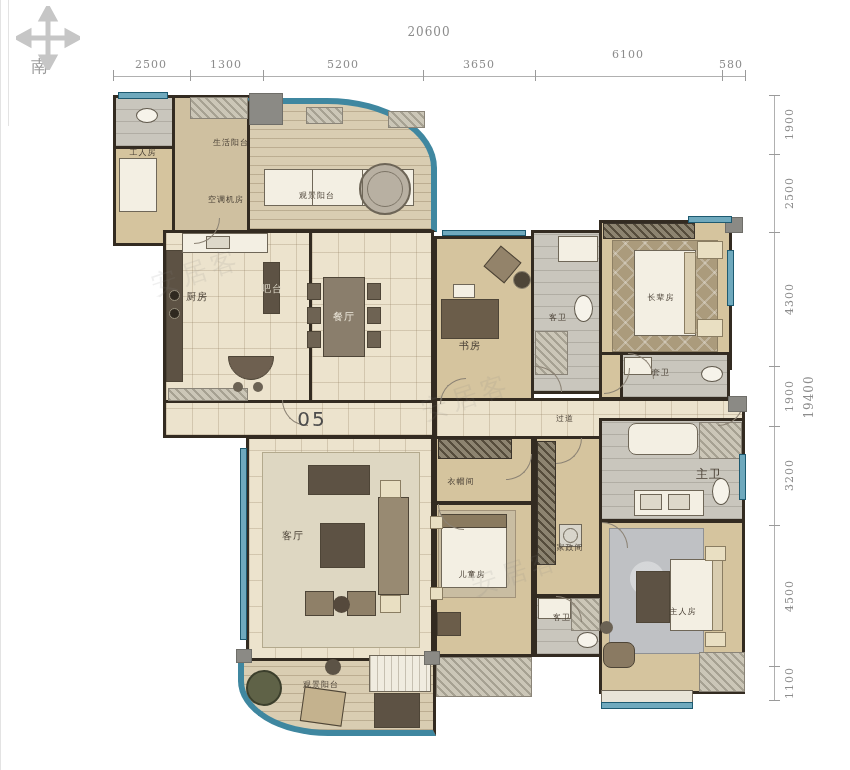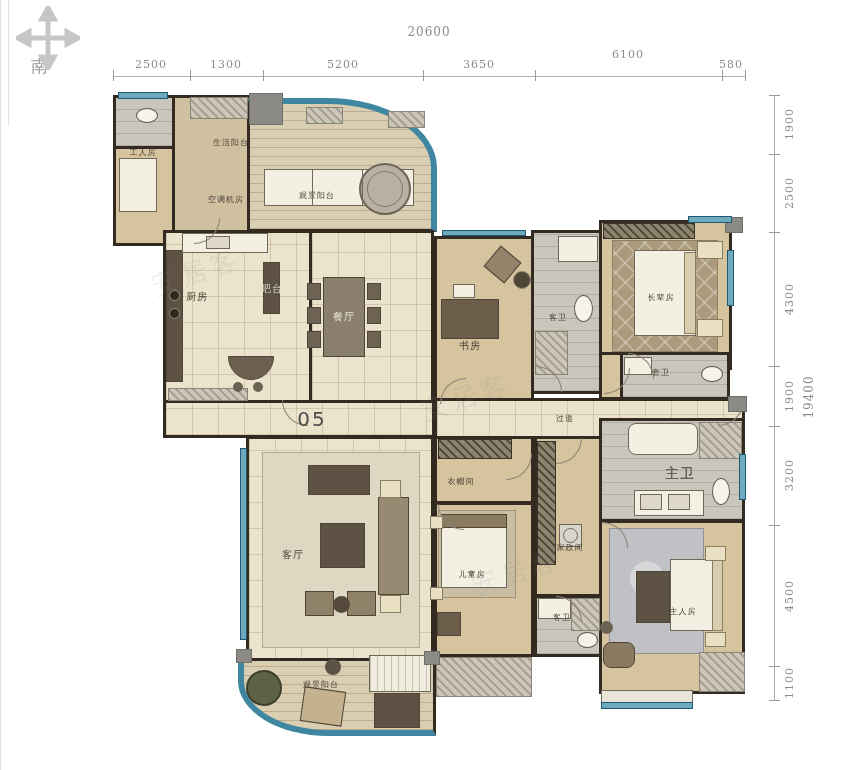--- a/index.html
+++ b/index.html
@@ -224,26 +224,26 @@
 <span class="lab" style="left:226px;top:199px;font-size:8px">空调机房</span>
 <span class="lab" style="left:317px;top:195px;font-size:8px">观景阳台</span>
 <span class="lab" style="left:197px;top:297px">厨房</span>
 <span class="lab" style="left:272px;top:289px;font-size:10px;color:#ded8c8">吧台</span>
 <span class="lab lab-light" style="left:344px;top:317px">餐厅</span>
 <span class="lab" style="left:470px;top:346px">书房</span>
 <span class="lab" style="left:558px;top:317px;font-size:8px">客卫</span>
 <span class="lab" style="left:661px;top:297px;font-size:8px">长辈房</span>
 <span class="lab" style="left:661px;top:372px;font-size:8px">套卫</span>
 <span class="lab" style="left:565px;top:418px;font-size:8px">过道</span>
-<span class="lab" style="left:293px;top:555px">客厅</span>
+<span class="lab" style="left:293px;top:536px">客厅</span>
 <span class="lab" style="left:461px;top:481px;font-size:8px">衣帽间</span>
 <span class="lab" style="left:472px;top:574px;font-size:8px">儿童房</span>
 <span class="lab" style="left:570px;top:547px;font-size:8px">家政间</span>
 <span class="lab" style="left:562px;top:617px;font-size:8px">客卫</span>
-<span class="lab" style="left:680px;top:474px;font-size:14px">主卫</span>
+<span class="lab" style="left:709px;top:474px;font-size:12px">主卫</span>
 <span class="lab" style="left:683px;top:611px;font-size:8px">主人房</span>
 <span class="lab" style="left:321px;top:684px;font-size:8px">观景阳台</span>
 <span class="lab" style="left:312px;top:419px;font-size:20px;color:#4c4c4c;letter-spacing:2px">05</span>
 
 <span class="wm" style="left:150px;top:255px">安居客</span>
 <span class="wm" style="left:420px;top:380px">安居客</span>
 <span class="wm" style="left:470px;top:555px">安居客</span>
 
 <span class="dim dim-c" style="left:429px;top:32px;font-size:12px">20600</span>
 <div class="dline" style="left:113px;top:76px;width:632px;height:1px"></div>

